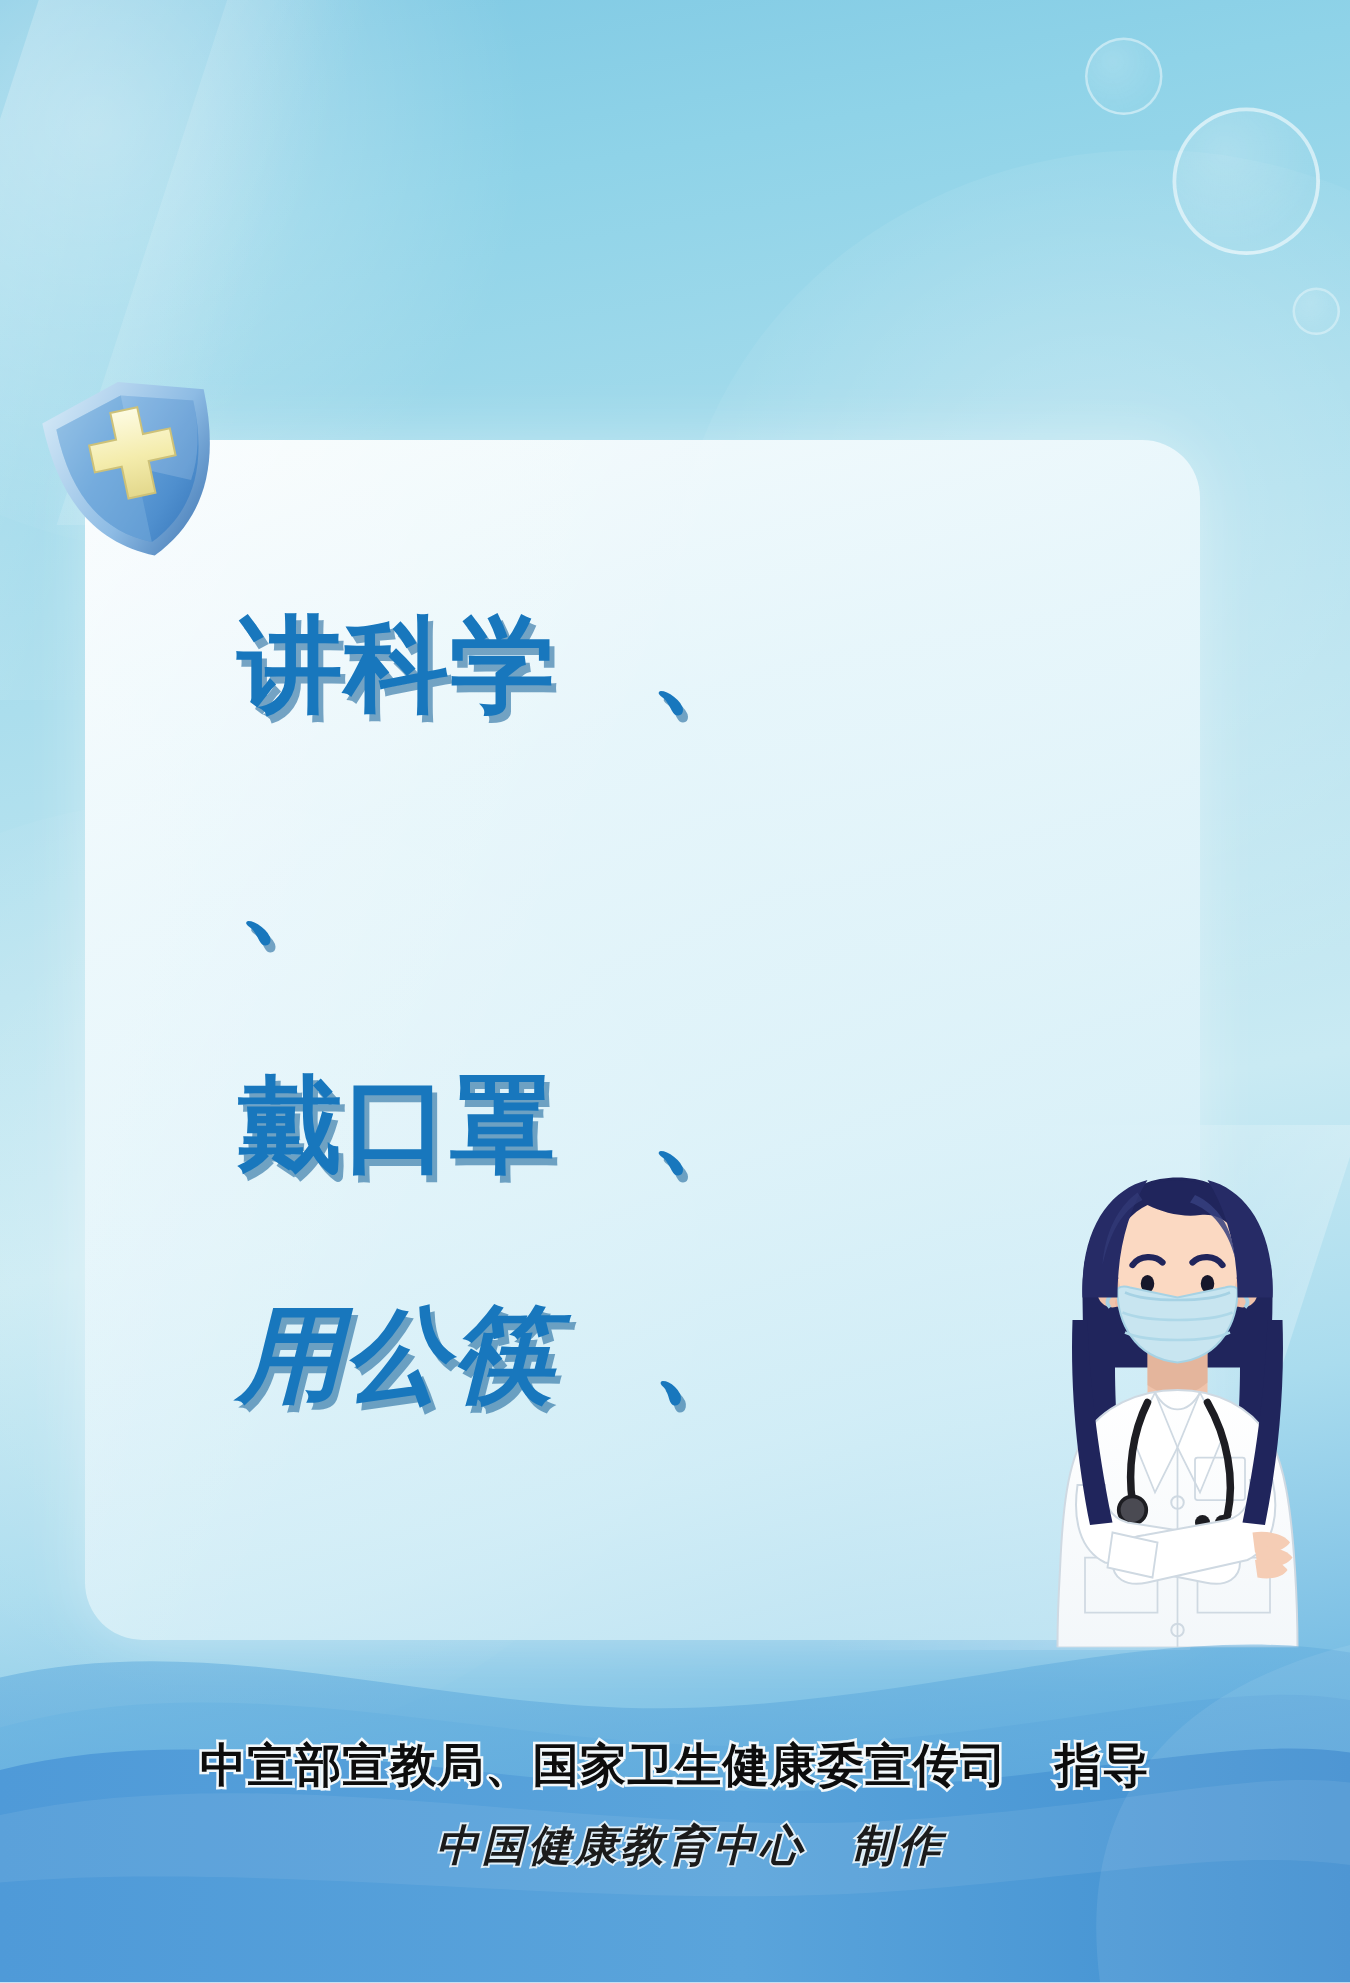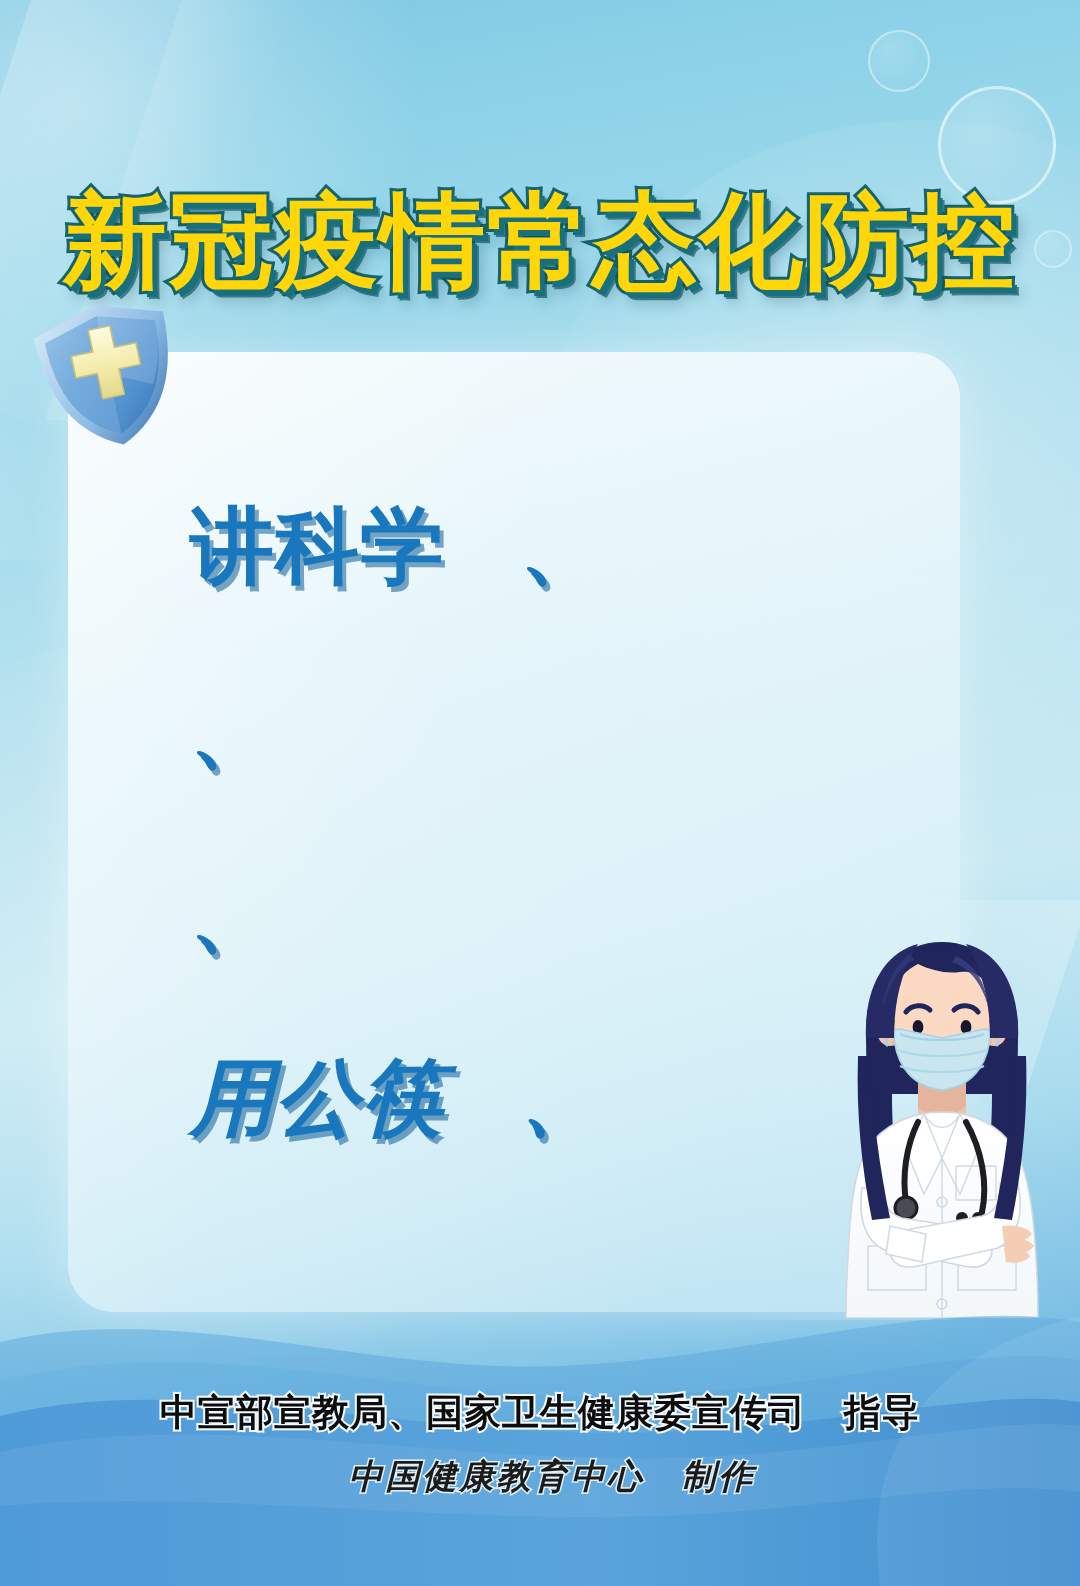--- a/index.html
+++ b/index.html
@@ -66,21 +66,21 @@
       7px 8px 0 rgba(12,80,92,.65),
       9px 11px 14px rgba(10,60,75,.28);
     white-space:nowrap;
   }
 
   
   #shield{position:absolute;left:36px;top:300px;width:146px;height:150px;transform:rotate(-12deg);}
 
   
   #slogans{
-    position:absolute;left:190px;top:476px;width:700px;margin-top:14px;
+    position:absolute;left:190px;top:476px;width:700px;
   }
   .slogan-line{
     display:flex;align-items:baseline;
     font-family:"DejaVu Sans","Liberation Sans",sans-serif;
     font-size:84px;font-weight:900;letter-spacing:1px;
     color:#1877bd;
     text-shadow:4px 5px 0 rgba(15,92,150,.55);
     margin-bottom:70px;
     white-space:nowrap;
   }
@@ -125,21 +125,20 @@
   <div class="streak streak-1"></div>
   <div class="streak streak-2"></div>
   <div class="streak streak-3"></div>
 
   <div class="bubble bubble-1"></div>
   <div class="bubble bubble-2"></div>
   <div class="bubble bubble-3"></div>
 
   <div id="panel"></div>
 
-  <div id="title">新冠疫情常态化防控</div>
 
   <div id="shield">
     <svg viewBox="0 0 146 150" width="146" height="150" xmlns="http://www.w3.org/2000/svg">
       <defs>
         <linearGradient id="shieldGrad" x1="0" y1="0" x2="1" y2="1">
           <stop offset="0%" stop-color="#a9d0ec"></stop>
           <stop offset="35%" stop-color="#6ea8dd"></stop>
           <stop offset="70%" stop-color="#4f8fce"></stop>
           <stop offset="100%" stop-color="#2f6fb4"></stop>
         </linearGradient>
@@ -172,20 +171,21 @@
     <div class="slogan-line">
       <span class="slg-a">讲科学</span>
       <span class="slg-sep">、</span>
     </div>
 
     <div class="slogan-line">
       <span class="slg-sep">、</span>
     </div>
 
     <div class="slogan-line">
+      <span class="slg-a">戴口罩</span>
       <span class="slg-sep">、</span>
     </div>
 
     <div class="slogan-line">
       <span class="slg-a">用公筷</span>
       <span class="slg-sep">、</span>
     </div>
 
   </div>
 

